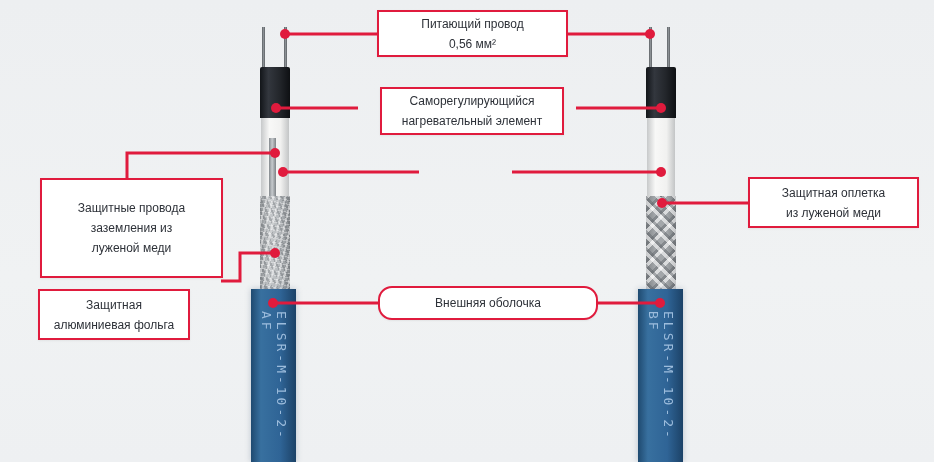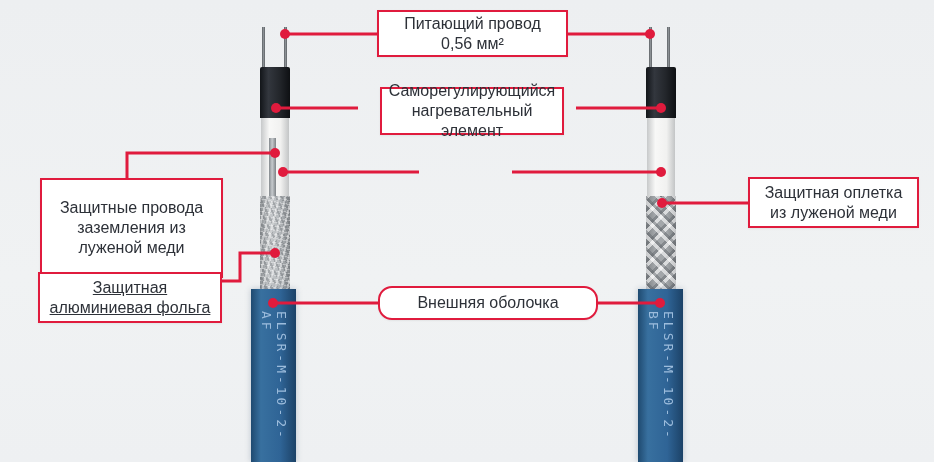--- a/index.html
+++ b/index.html
@@ -7,28 +7,28 @@
     position:relative;width:934px;height:462px;overflow:hidden;
     background:linear-gradient(180deg,#edeff1 0%,#f0f2f3 60%,#eef0f2 100%);
     font-family:"Liberation Sans","DejaVu Sans",sans-serif;
   }
   .connectors{position:absolute;left:0;top:0;z-index:2;}
   
   .callout{
     position:absolute;z-index:3;box-sizing:border-box;
     background:#ffffff;border:2.5px solid #e01b3d;
     display:flex;align-items:center;justify-content:center;text-align:center;
-    color:#2d3138;font-size:16px;font-weight:500;line-height:20px;
+    color:#2d3138;font-size:12px;font-weight:500;line-height:20px;
     white-space:pre-line;box-shadow:0 1px 2px rgba(0,0,0,0.06);
   }
   .c-power    {left:377px;top:10px; width:191px;height:47px;}
   .c-heating  {left:356px;top:87px; width:184px;height:48px;margin-left:24px;}
   .c-insul    {left:417px;top:156px;width:97px; height:32px;}
   .c-ground   {left:40px; top:178px;width:183px;height:100px;}
-  .c-foil     {left:38px; top:272px;width:184px;height:51px;text-decoration:underline;}
+  .c-foil     {left:38px; top:289px;width:152px;height:51px;}
   .c-braid    {left:748px;top:177px;width:171px;height:51px;}
   .c-sheath   {left:378px;top:286px;width:220px;height:34px;border-radius:14px;}
   
   .seg{position:absolute;z-index:1;}
   .wire{width:3px;height:41px;top:27px;background:linear-gradient(90deg,#5d6165,#8b9094 50%,#5d6165);}
   .w-l1{left:262px;} .w-l2{left:284px;} .w-r1{left:649px;} .w-r2{left:667px;}
   .heat{width:30px;height:51px;top:67px;border-radius:2px 2px 0 0;
     background:linear-gradient(90deg,#121519,#33373e 28%,#23262b 65%,#0e1013);}
   .h-l{left:260px;} .h-r{left:646px;}
   .insul{width:28px;height:78px;top:118px;

